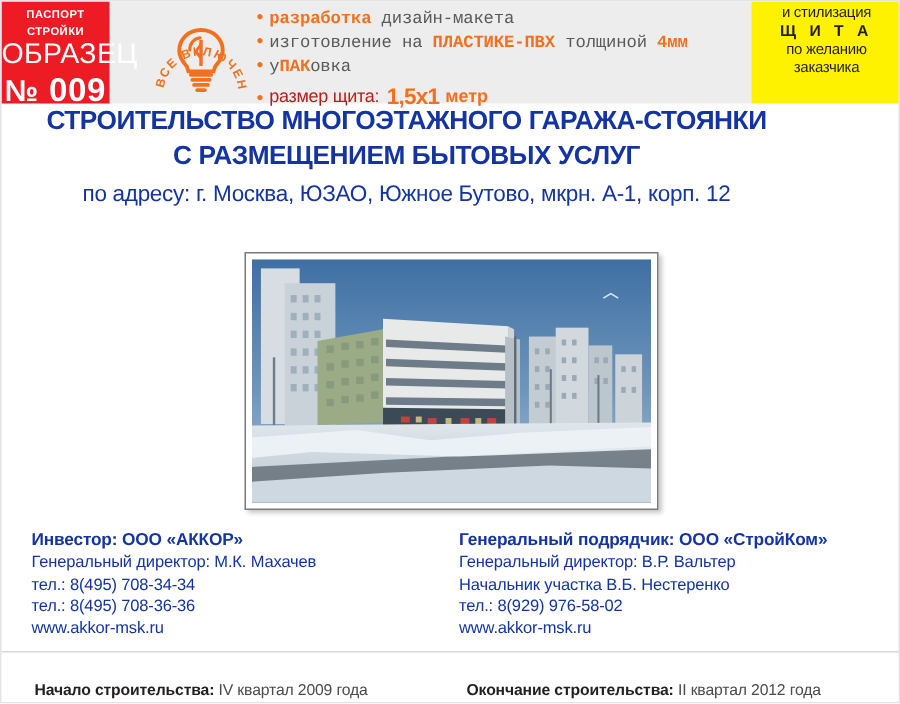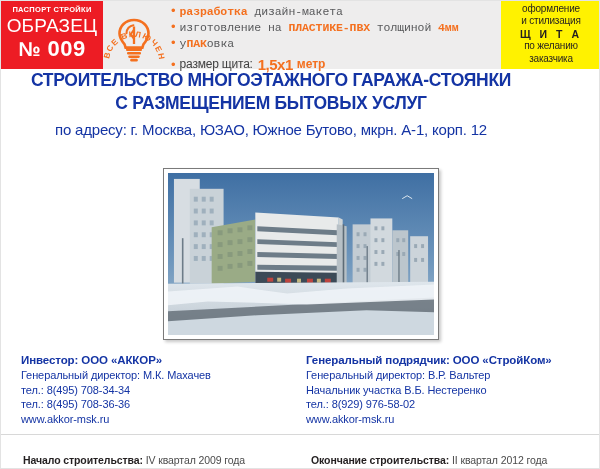--- a/index.html
+++ b/index.html
@@ -24,21 +24,21 @@
   .header-strip {
     position: absolute;
     left: 0; top: 0;
     width: 600px;
     height: 68px;
     background: #eeeded;
   }
   .stamp-block {
     position: absolute;
     left: 0; top: 0;
-    width: 102px;
+    width: 72px;
     height: 68px;
     background: #ed1c24;
     color: #ffffff;
     text-align: center;
     box-sizing: border-box;
     padding-top: 3px;
   }
   .stamp-kicker {
     font-size: 7.5px;
     font-weight: bold;
@@ -92,21 +92,21 @@
     color: #58595b;
     font-weight: bold;
     letter-spacing: -0.1px;
     font-family: Liberation Mono, monospace;
   }
   .hl { color: #f4701f; }
   .reg { font-weight: normal; color: #58595b; }
   .feat-row.size-row { height: 24px; align-items: center; }
   .size-label {
     font-size: 12px;
-    color: #404040;
+    color: #b91c1c;
     font-weight: normal;
     letter-spacing: -0.2px;
   }
   .size-big {
     font-size: 15px;
     color: #f4701f;
     font-weight: bold;
     margin-left: 5px;
     letter-spacing: -0.5px;
   }
@@ -290,21 +290,20 @@
       </div>
       <div class="feat-row size-row">
         <span class="feat-bullet">•</span>
         <span class="size-label">размер щита:</span>
         <span class="size-big">1,5x1</span>
         <span class="size-unit">метр</span>
       </div>
     </div>
 
     <div class="yellow-box">
-      <div class="yb-line">оформление</div>
       <div class="yb-line">и стилизация</div>
       <div class="yb-line wide">Щ И Т А</div>
       <div class="yb-line">по желанию</div>
       <div class="yb-line">заказчика</div>
     </div>
   </div>
 
   <div class="title-block">
     <div class="title-line">СТРОИТЕЛЬСТВО МНОГОЭТАЖНОГО ГАРАЖА-СТОЯНКИ</div>
     <div class="title-line">С РАЗМЕЩЕНИЕМ БЫТОВЫХ УСЛУГ</div>

